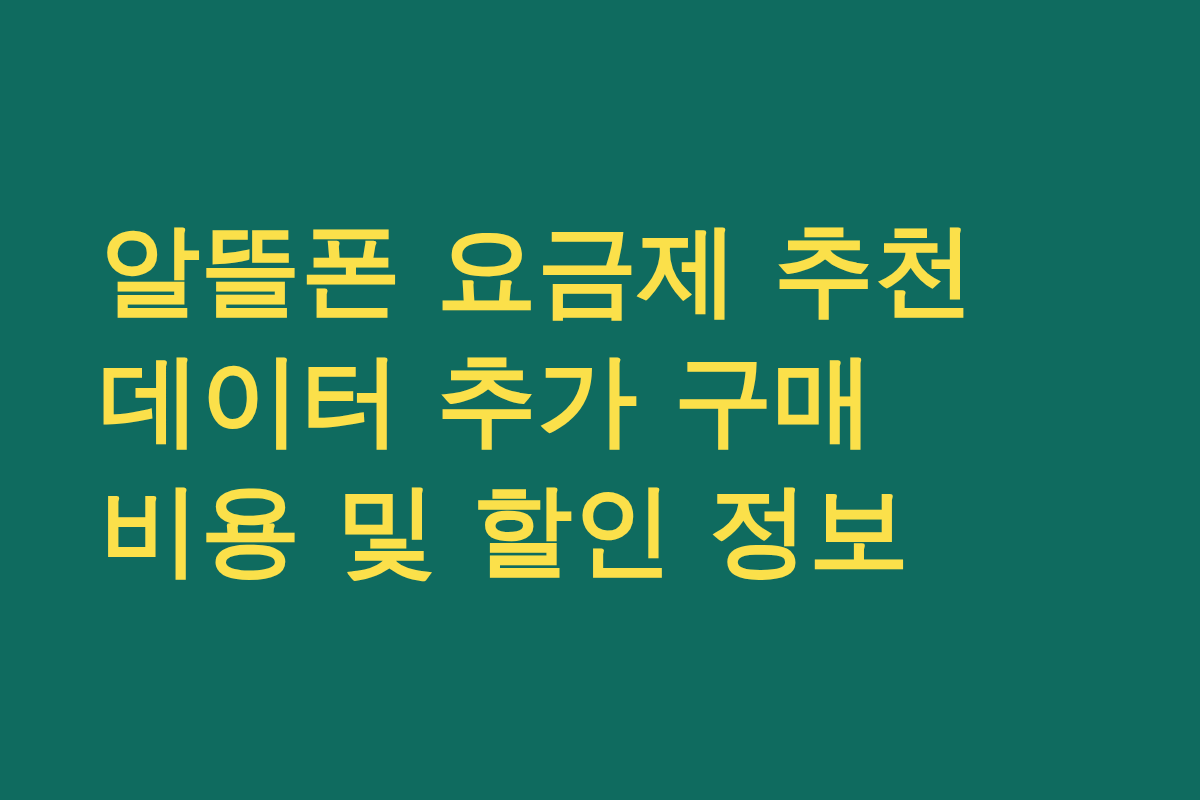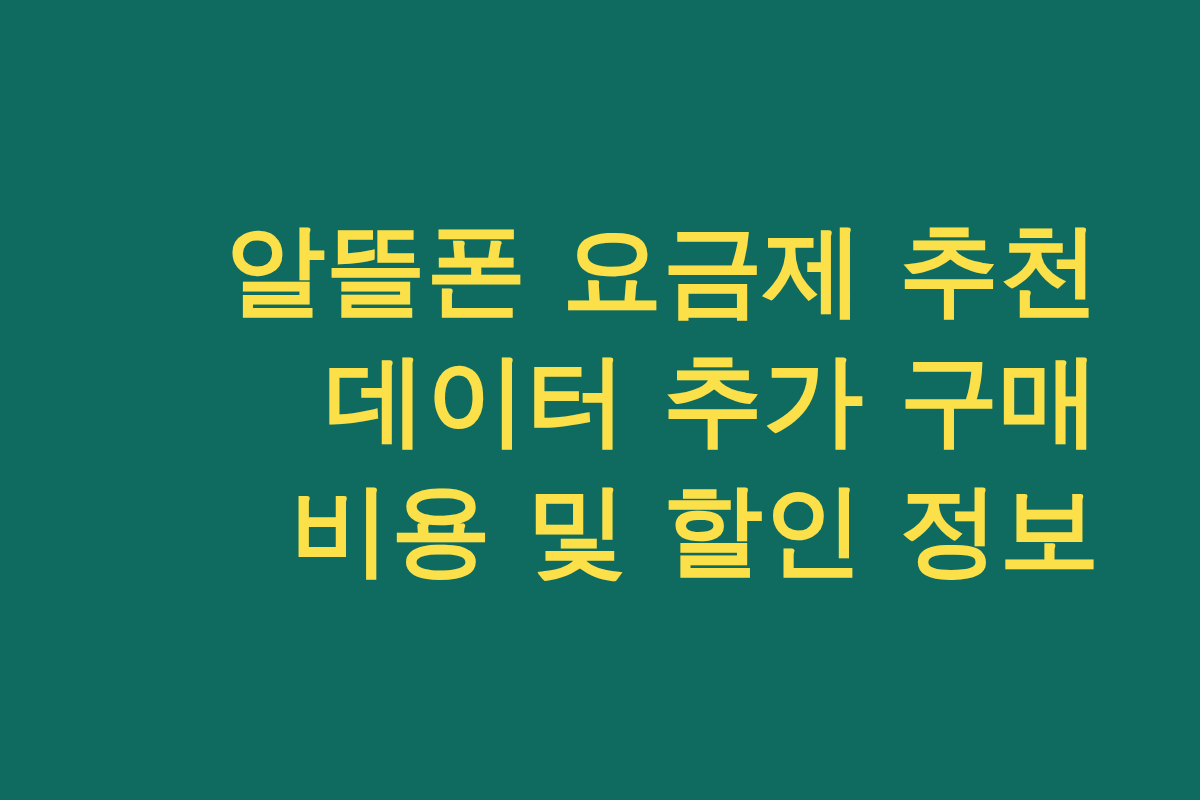--- a/index.html
+++ b/index.html
@@ -24,21 +24,21 @@
     align-items: center;
     justify-content: center;
     background-color: #0F6B5F;
     overflow: hidden;
   }
 
   .headline-block {
     width: 1000px;
     margin: 0;
     padding: 0;
-    text-align: right;
+    text-align: left;
   }
 
   .headline {
     display: block;
     margin: 0;
     padding: 0;
     color: #FBE04A;
     font-family: "DejaVu Sans", "Liberation Sans", sans-serif;
     font-weight: 700;
     font-size: 100px;

